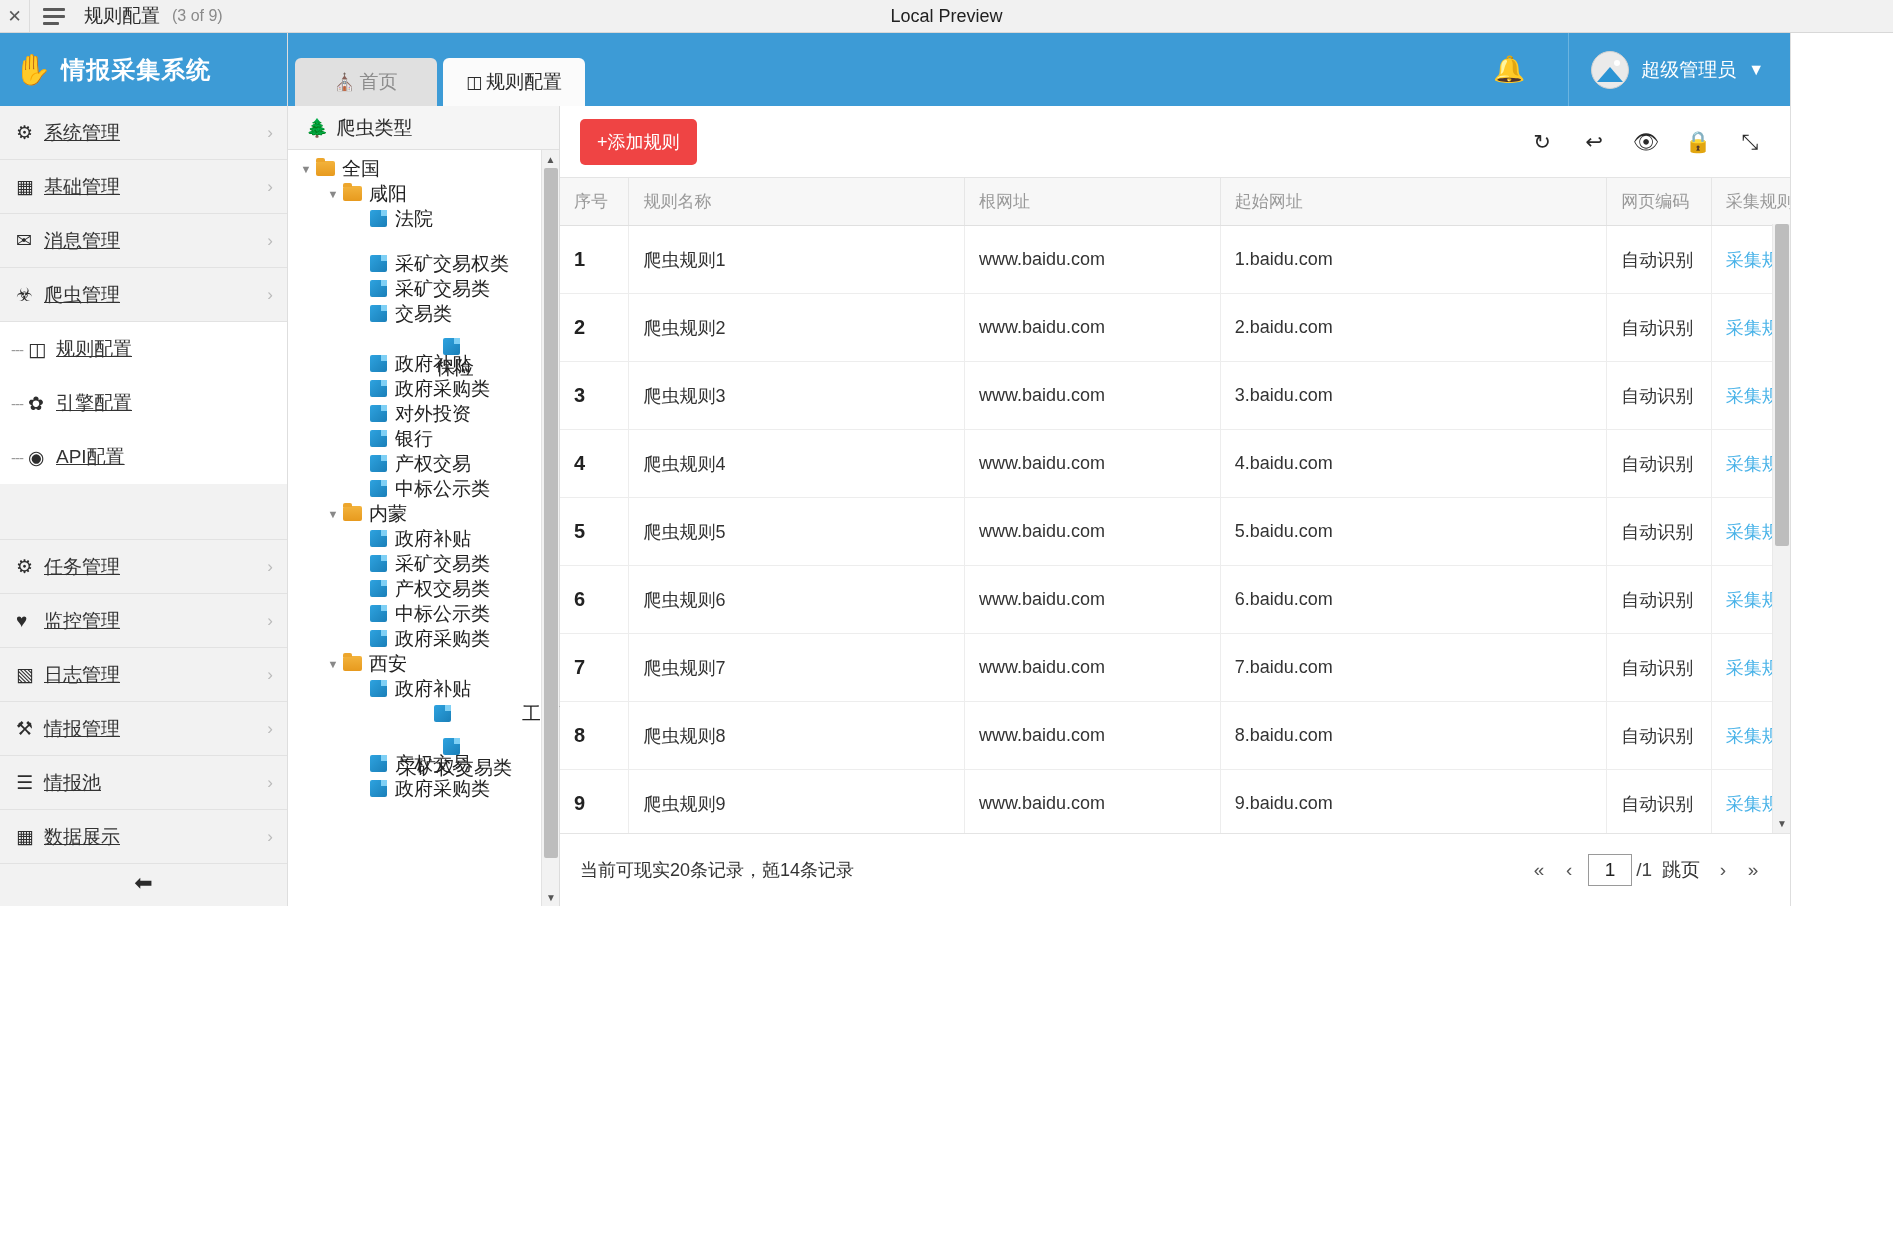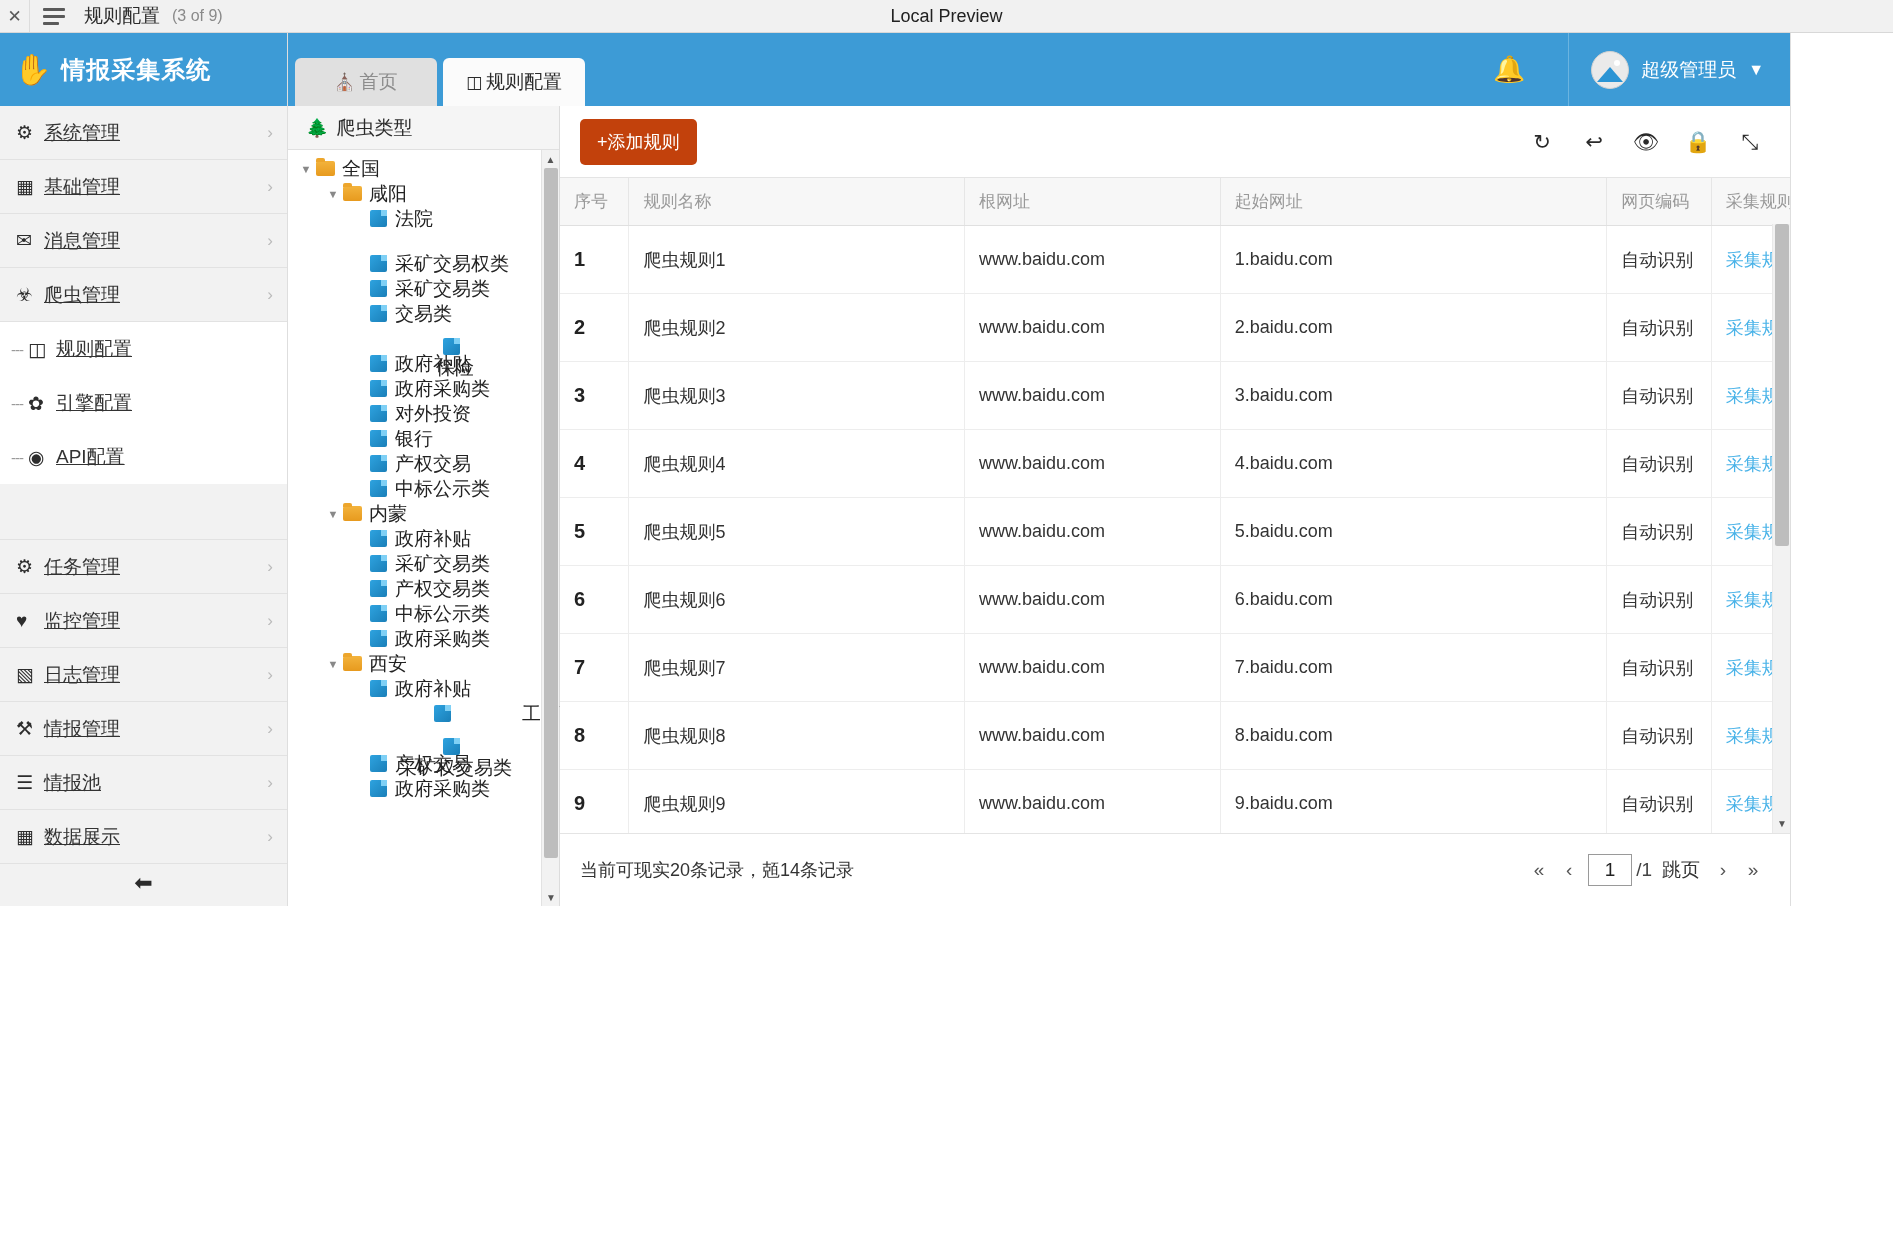--- a/index.html
+++ b/index.html
@@ -217,21 +217,21 @@
     position: absolute; left: 560px; top: 73px;
     width: 1230px; height: 800px;
     background: #fff;
   }
   .toolbar {
     height: 72px; border-bottom: 1px solid #e4e4e4;
     display: flex; align-items: center; padding: 0 18px 0 20px;
     background: #fff;
   }
   .btn-add {
-    background: #c2410c; color: #fff; border: none;
+    background: #ef4444; color: #fff; border: none;
     font-size: 18px; padding: 11px 17px; border-radius: 5px;
     cursor: pointer; font-family: inherit;
   }
   .tool-icons {
     margin-left: auto; display: flex; align-items: center; gap: 28px;
     padding-right: 10px;
   }
   .tool-icons .ti {
     font-size: 21px; color: #2a2a2a; cursor: pointer;
     display: inline-flex; align-items: center; justify-content: center;

